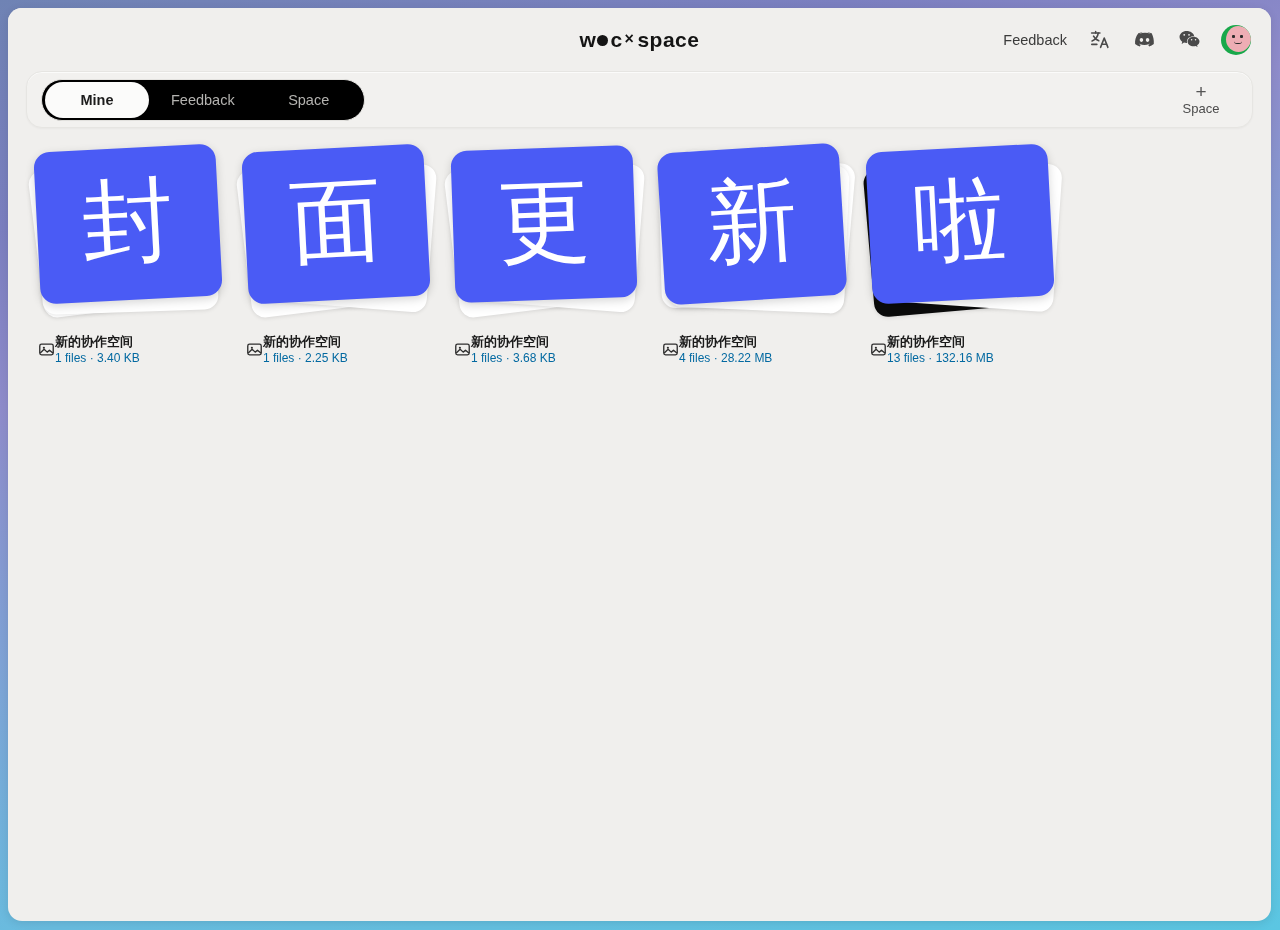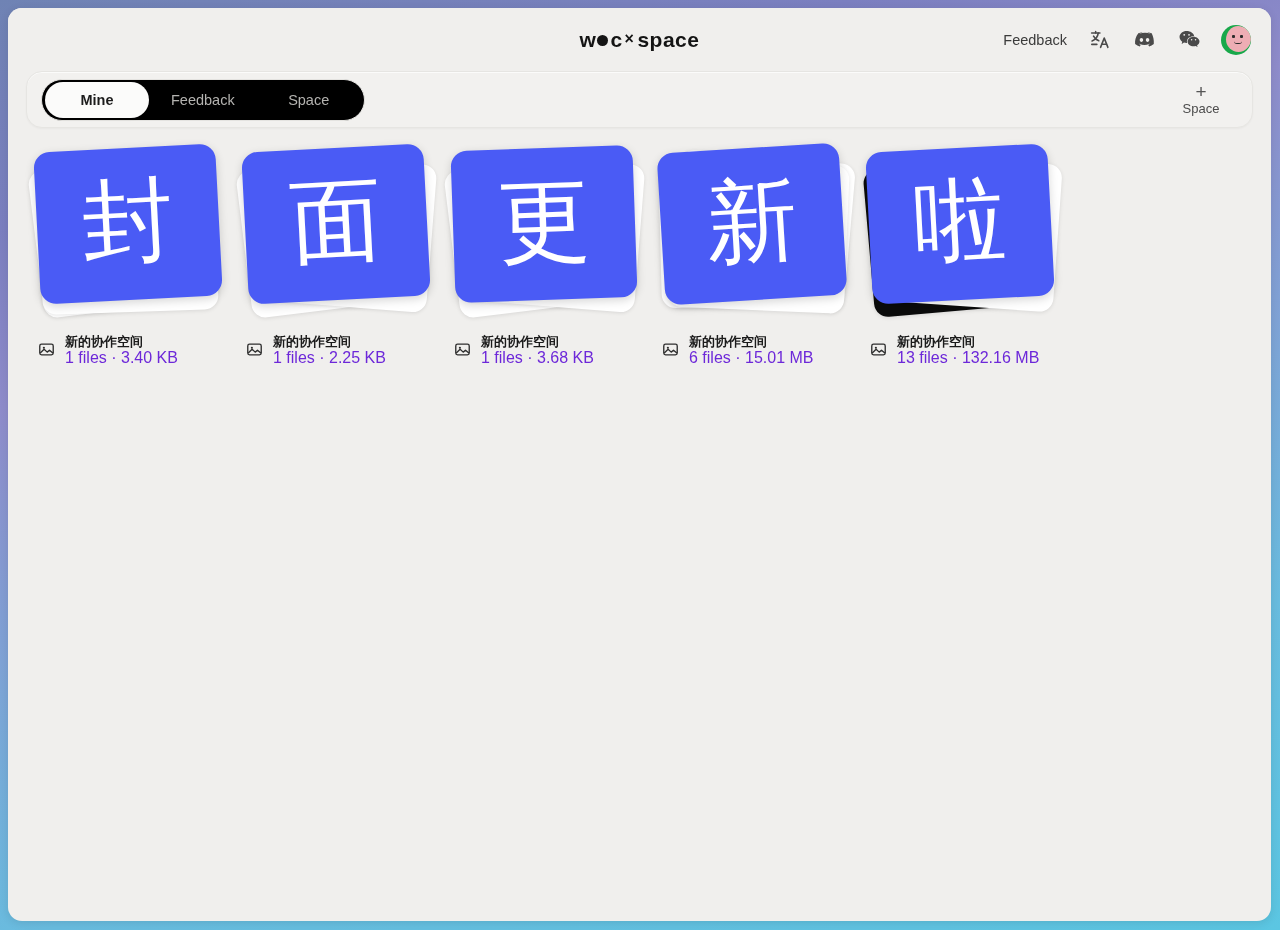--- a/index.html
+++ b/index.html
@@ -261,41 +261,40 @@
 
   
   .peek {
     position: absolute;
     border-radius: 3px;
   }
 
   .meta-row {
     display: flex;
     align-items: center;
-    gap: 10px;
     padding-left: 12px;
   }
   .meta-icon {
     width: 17px; height: 17px;
     flex: none;
     color: #2e2e2e;
     margin-top: 1px;
   }
   .meta-icon svg { display: block; }
   .meta-text { min-width: 0; }
   .meta-title {
     font-size: 13px;
     font-weight: 700;
     color: #1b1b1b;
     line-height: 17px;
     white-space: nowrap;
   }
   .meta-sub {
-    font-size: 16px;
-    color: #6d28d9;
+    font-size: 12px;
+    color: #0369a1;
     line-height: 16px;
     white-space: nowrap;
   }
 </style>
 </head>
 <body>
 
 <div id="app-frame">
   <div id="window">
 
@@ -452,21 +451,21 @@
           <div class="meta-row">
             <span class="meta-icon">
               <svg width="17" height="17" viewBox="0 0 24 24" fill="none" stroke="currentColor" stroke-width="1.9" stroke-linejoin="round">
                 <rect x="2.5" y="4.5" width="19" height="15" rx="2.5"></rect>
                 <circle cx="8.3" cy="9.6" r="1.5" fill="currentColor" stroke="none"></circle>
                 <path d="M3.2 16.8 L8.6 11.6 L13 15.7 L16.2 12.9 L21 17.1"></path>
               </svg>
             </span>
             <span class="meta-text">
               <span class="meta-title">新的协作空间</span>
-              <span class="meta-sub" style="display:block">6 files · 15.01 MB</span>
+              <span class="meta-sub" style="display:block">4 files · 28.22 MB</span>
             </span>
           </div>
         </div>
 
         <div class="space-item">
           <div class="stack">
             <div class="layer dark" style="transform:rotate(-5deg) translate(-6px,6px)"></div>
             <div class="layer" style="transform:rotate(4deg) translate(8px,2px)"></div>
             <div class="cover" style="transform:rotate(-3deg)">
               <span class="glyph">啦</span>

